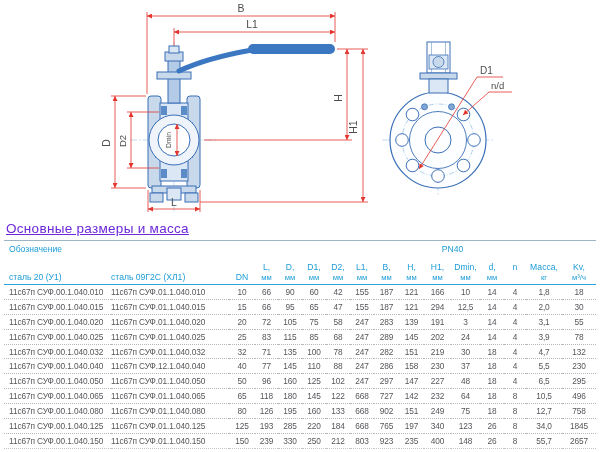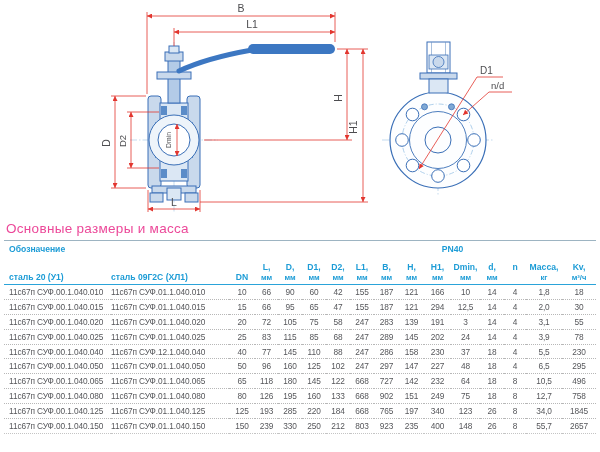--- a/index.html
+++ b/index.html
@@ -1,29 +1,30 @@
 <!DOCTYPE html>
 <html><head>
 <meta charset="utf-8">
 <style>
   html,body{margin:0;padding:0;background:#fff;}
   body{width:600px;height:452px;font-family:"Liberation Sans",sans-serif;-webkit-font-smoothing:antialiased;}
   .page{position:relative;width:600px;height:452px;overflow:hidden;background:#fff;}
   .drawing-area{display:block;}
 
   .section-title{
-    color:#ec4899;font-size:13.5px;font-weight:400;letter-spacing:.3px;
+    color:#6d28d9;font-size:13.5px;font-weight:400;letter-spacing:.3px;
     margin:3px 0 4px 6px;
+    text-decoration:underline;
   }
 
   table.dim-table{
     border-collapse:collapse;table-layout:fixed;width:592px;margin:0 4px;
     border-top:1px solid #9db4c2;
   }
-  .dim-table th{font-weight:700;color:#1d9cd6;padding:0;margin-top:15px;}
+  .dim-table th{font-weight:400;color:#1d9cd6;padding:0;margin-top:15px;}
   .dim-table thead tr.hrow1 th{font-size:8.6px;vertical-align:top;padding-top:3px;height:13px;}
   .dim-table thead tr.hrow2 th{font-size:8.6px;vertical-align:bottom;padding-bottom:2px;height:25px;}
   .dim-table thead{border-bottom:1px solid #2aa3d9;}
   .th-designation{text-align:left;padding-left:5px !important;}
   .th-pn{text-align:center;padding-left:80px !important;}
   .th-steel{text-align:left;}
   .th-steel20{padding-left:5px !important;}
   .th-dn,.th-col{text-align:center;}
   .th-col .lbl{line-height:1.1;}
   .th-col .unit{font-size:7.6px;line-height:1.2;}
@@ -309,20 +310,38 @@
           <td class="td-num">289</td>
           <td class="td-num">145</td>
           <td class="td-num">202</td>
           <td class="td-num">24</td>
           <td class="td-num">14</td>
           <td class="td-num">4</td>
           <td class="td-num">3,9</td>
           <td class="td-num">78</td>
         </tr>
         <tr>
+          <td class="td-des c1">11с67п СУФ.00.1.040.032</td>
+          <td class="td-des">11с67п СУФ.01.1.040.032</td>
+          <td class="td-num">32</td>
+          <td class="td-num">71</td>
+          <td class="td-num">135</td>
+          <td class="td-num">100</td>
+          <td class="td-num">78</td>
+          <td class="td-num">247</td>
+          <td class="td-num">282</td>
+          <td class="td-num">151</td>
+          <td class="td-num">219</td>
+          <td class="td-num">30</td>
+          <td class="td-num">18</td>
+          <td class="td-num">4</td>
+          <td class="td-num">4,7</td>
+          <td class="td-num">132</td>
+        </tr>
+        <tr>
           <td class="td-des c1">11с67п СУФ.00.1.040.040</td>
           <td class="td-des">11с67п СУФ.12.1.040.040</td>
           <td class="td-num">40</td>
           <td class="td-num">77</td>
           <td class="td-num">145</td>
           <td class="td-num">110</td>
           <td class="td-num">88</td>
           <td class="td-num">247</td>
           <td class="td-num">286</td>
           <td class="td-num">158</td>

